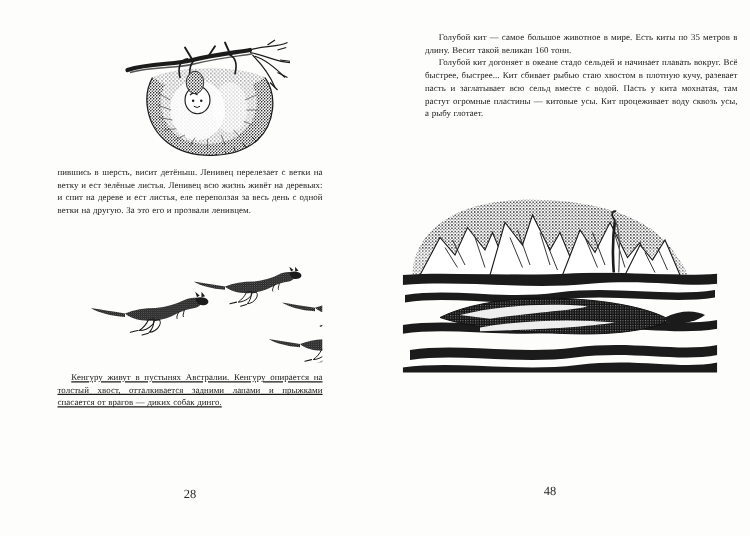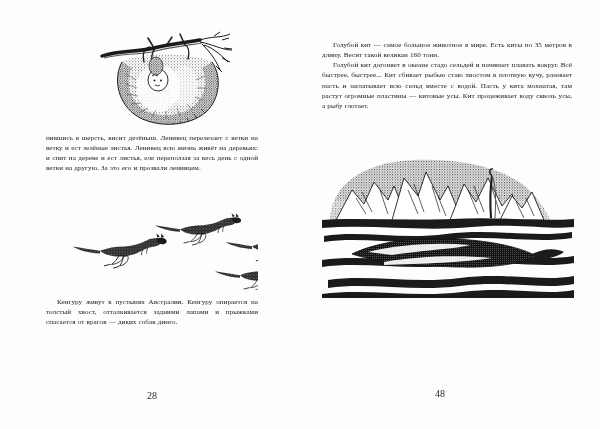--- a/index.html
+++ b/index.html
@@ -25,21 +25,21 @@
     box-sizing: border-box;
   }
   .page-left  { left: 0;   width: 300px; padding-left: 47px; }
   .page-right { left: 300px; width: 300px; }
 
   .col {
     position: absolute;
     left: 46px;
     width: 212px;
   }
-  .page-right .col { left: 22px; width: 250px; margin-top: 15px; }
+  .page-right .col { left: 40px; width: 250px; }
 
   
   .para {
     font-size: 7.1px;
     line-height: 10.15px;
     text-align: justify;
     text-indent: 11px;
     margin: 0;
     letter-spacing: 0.05px;
     word-spacing: 0.3px;
@@ -187,21 +187,21 @@
           </g>
         <g transform="translate(200,30) scale(0.70)">
             <use href="#kangaroo"></use>
           </g>
         <g transform="translate(188,60) scale(0.66)">
             <use href="#kangaroo"></use>
           </g>
       </svg>
     </div>
 
-    <div class="col" style="top:297px;">
+    <div class="col" style="top:297px;text-decoration:underline;">
       <p class="para">Кенгуру живут в пустынях Австралии. Кенгуру опирается на толстый хвост, отталкивается задними лапами и прыжками спасается от врагов — диких собак динго.</p>
     </div>
 
     <div class="folio" style="left:132px; top:390px;">28</div>
   </div>
 
   <div class="page page-right">
 
     <div class="col" style="top:25px;">
       <p class="para">Голубой кит — самое большое животное в мире. Есть киты по 35 метров в длину. Весит такой великан 160 тонн.</p>

